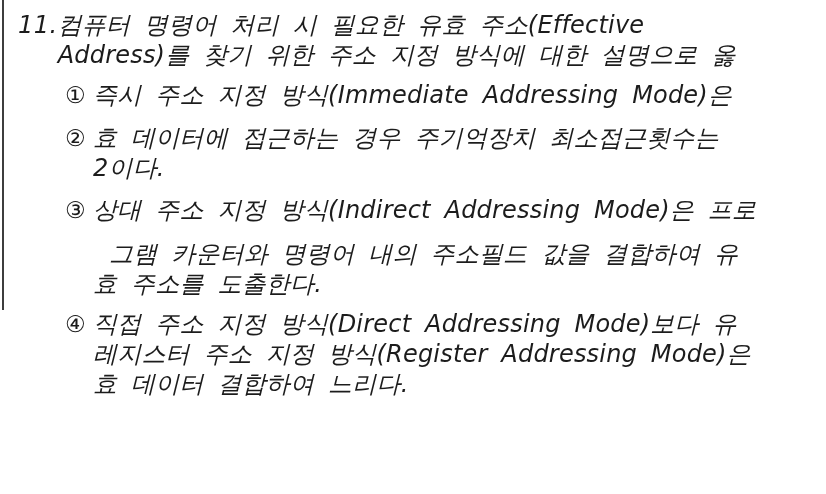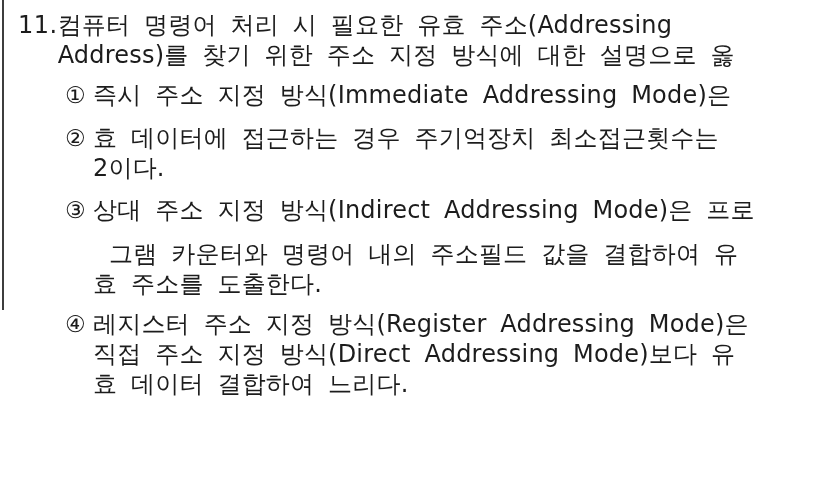--- a/index.html
+++ b/index.html
@@ -1,15 +1,15 @@
 <!DOCTYPE html>
 <html><head>
 <meta charset="utf-8">
 <style>
-  * { margin: 0; padding: 0; box-sizing: border-box; }
+  * { margin: 0; padding: 0; box-sizing: border-box; font-style: italic; }
   html, body {
     width: 826px;
     height: 494px;
     background: #ffffff;
     font-family: "DejaVu Sans", "Liberation Sans", sans-serif;
     overflow: hidden;
   }
   .page {
     position: relative;
     width: 826px;
@@ -74,21 +74,21 @@
 </head>
 <body>
 
 <div class="page">
   <div class="left-rule"></div>
 
   <div class="question-block">
     <div class="q-row">
       <span class="q-num">11.</span>
       <div class="q-body">
-        <div class="line">컴퓨터 명령어 처리 시 필요한 유효 주소(Addressing</div>
+        <div class="line">컴퓨터 명령어 처리 시 필요한 유효 주소(Effective</div>
         <div class="line">Address)를 찾기 위한 주소 지정 방식에 대한 설명으로 옳</div>
       </div>
     </div>
 
     <ul class="options">
       <li class="option opt-1">
         <span class="opt-marker">①</span>
         <div class="opt-body">
           <div class="line">즉시 주소 지정 방식(Immediate Addressing Mode)은</div>
         </div>
@@ -107,20 +107,20 @@
         <div class="opt-body">
           <div class="line">상대 주소 지정 방식(Indirect Addressing Mode)은 프로</div>
           <div class="line gap-above">그램 카운터와 명령어 내의 주소필드 값을 결합하여 유</div>
           <div class="line">효 주소를 도출한다.</div>
         </div>
       </li>
 
       <li class="option opt-4">
         <span class="opt-marker">④</span>
         <div class="opt-body">
+          <div class="line">직접 주소 지정 방식(Direct Addressing Mode)보다 유</div>
           <div class="line">레지스터 주소 지정 방식(Register Addressing Mode)은</div>
-          <div class="line">직접 주소 지정 방식(Direct Addressing Mode)보다 유</div>
           <div class="line">효 데이터 결합하여 느리다.</div>
         </div>
       </li>
     </ul>
   </div>
 </div>
 
 </body></html>

